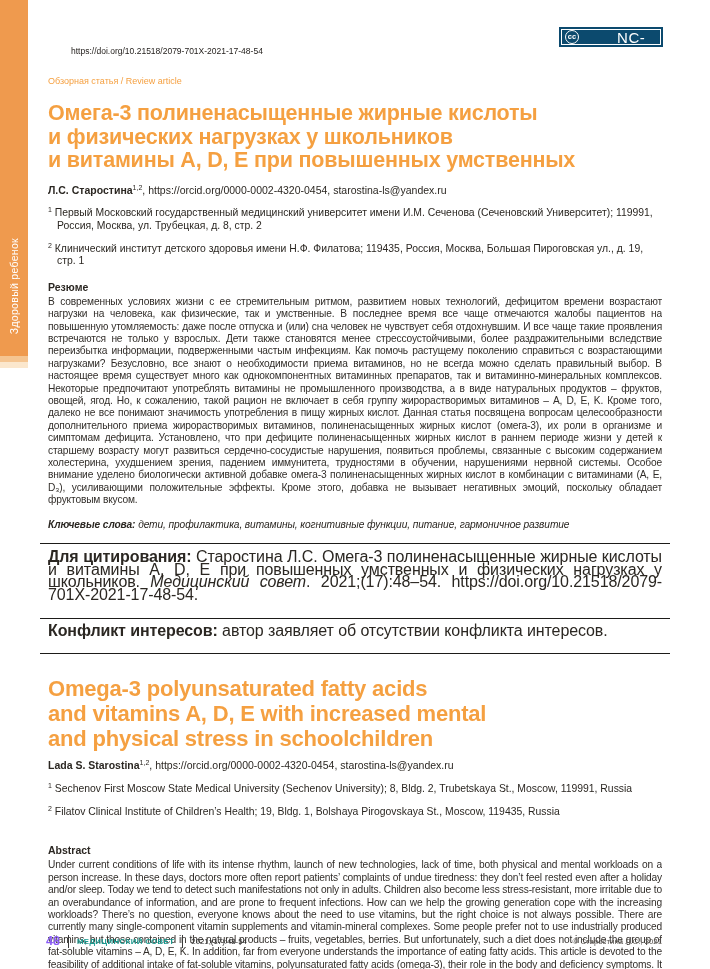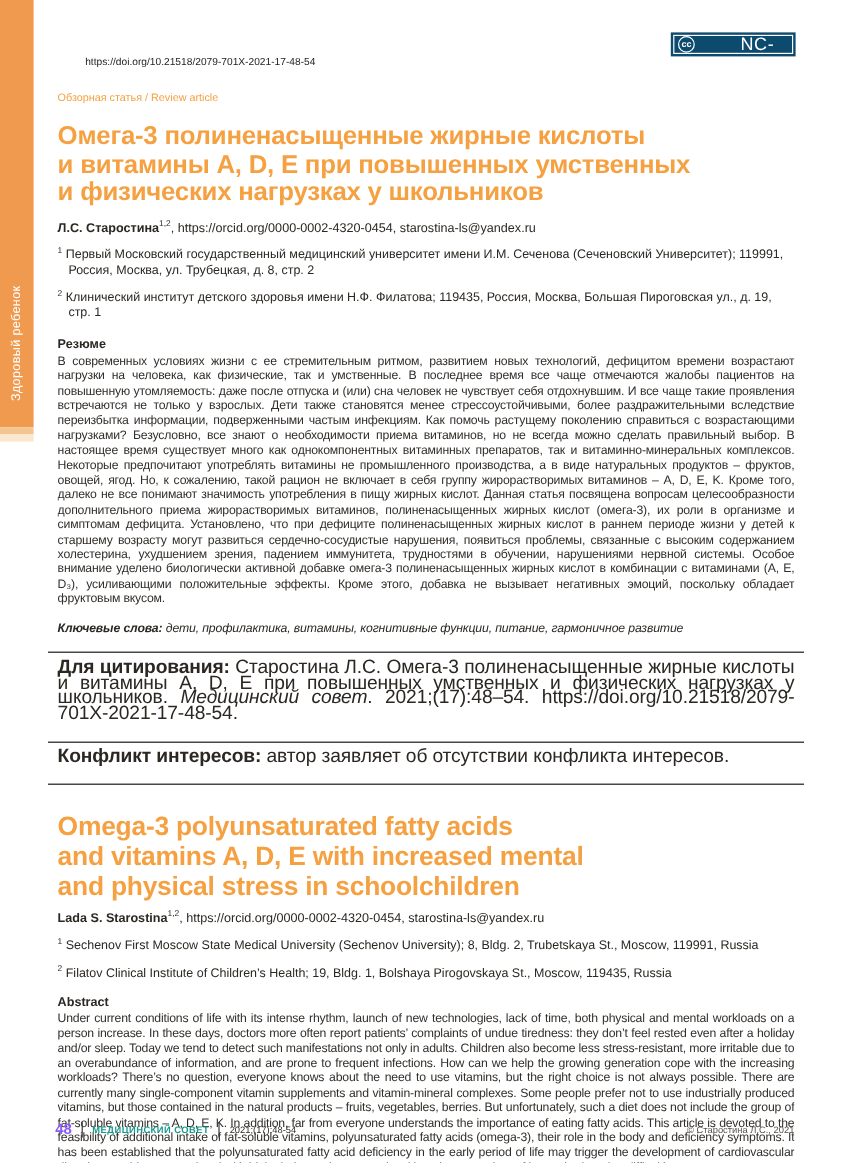--- a/index.html
+++ b/index.html
@@ -44,21 +44,21 @@
   .title-en{margin:22px 0 0;font-size:22px;line-height:25px;}
   .title-line{display:block;}
 
   .author-line{margin-top:11px;font-size:10.5px;line-height:13px;}
   .author-name{font-weight:bold;}
   sup{font-size:7px;line-height:0;}
   .affil{margin-top:4px;font-size:10.4px;line-height:12.6px;padding-left:9px;text-indent:-9px;}
   .affil-en{margin-top:3px;}
 
   .section-head{margin-top:13px;font-size:10.5px;font-weight:bold;line-height:13px;}
-  .section-head-en{margin-top:10px;}
+  .section-head-en{margin-top:26px;}
   .abstract{
     margin-top:2px;font-size:10.2px;line-height:12.4px;text-align:justify;
     letter-spacing:-0.15px;color:#322e2a;
   }
   .abstract-ru{max-height:211px;overflow:hidden;}
   .abstract-en{max-height:161px;overflow:hidden;}
 
   .keywords{margin-top:12px;font-size:10.2px;line-height:12.6px;letter-spacing:-0.1px;font-style:italic;}
   .bold-label{font-weight:bold;}
   .italic{font-style:italic;}
@@ -96,22 +96,22 @@
 </div>
 
 <div class="content">
 
   <div class="doi">https://doi.org/10.21518/2079-701X-2021-17-48-54</div>
 
   <div class="article-type">Обзорная статья / Review article</div>
 
   <h1 class="title title-ru">
     <span class="title-line">Омега-3 полиненасыщенные жирные кислоты</span>
+    <span class="title-line">и физических нагрузках у школьников</span>
     <span class="title-line">и витамины A, D, E при повышенных умственных</span>
-    <span class="title-line">и физических нагрузках у школьников</span>
   </h1>
 
   <p class="author-line"><span class="author-name">Л.С. Старостина</span><sup>1,2</sup><span>, https://orcid.org/0000-0002-4320-0454, starostina-ls@yandex.ru</span></p>
 
   <p class="affil"><sup>1</sup> <span>Первый Московский государственный медицинский университет имени И.М. Сеченова (Сеченовский Университет); 119991, Россия, Москва, ул. Трубецкая, д. 8, стр. 2</span></p>
   <p class="affil"><sup>2</sup> <span>Клинический институт детского здоровья имени Н.Ф. Филатова; 119435, Россия, Москва, Большая Пироговская ул., д. 19, стр. 1</span></p>
 
   <div class="section-head">Резюме</div>
   <p class="abstract abstract-ru">В современных условиях жизни с ее стремительным ритмом, развитием новых технологий, дефицитом времени возрастают нагрузки на человека, как физические, так и умственные. В последнее время все чаще отмечаются жалобы пациентов на повышенную утомляемость: даже после отпуска и (или) сна человек не чувствует себя отдохнувшим. И все чаще такие проявления встречаются не только у взрослых. Дети также становятся менее стрессоустойчивыми, более раздражительными вследствие переизбытка информации, подверженными частым инфекциям. Как помочь растущему поколению справиться с возрастающими нагрузками? Безусловно, все знают о необходимости приема витаминов, но не всегда можно сделать правильный выбор. В настоящее время существует много как однокомпонентных витаминных препаратов, так и витаминно-минеральных комплексов. Некоторые предпочитают употреблять витамины не промышленного производства, а в виде натуральных продуктов – фруктов, овощей, ягод. Но, к сожалению, такой рацион не включает в себя группу жирорастворимых витаминов – A, D, E, K. Кроме того, далеко не все понимают значимость употребления в пищу жирных кислот. Данная статья посвящена вопросам целесообразности дополнительного приема жирорастворимых витаминов, полиненасыщенных жирных кислот (омега-3), их роли в организме и симптомам дефицита. Установлено, что при дефиците полиненасыщенных жирных кислот в раннем периоде жизни у детей к старшему возрасту могут развиться сердечно-сосудистые нарушения, появиться проблемы, связанные с высоким содержанием холестерина, ухудшением зрения, падением иммунитета, трудностями в обучении, нарушениями нервной системы. Особое внимание уделено биологически активной добавке омега-3 полиненасыщенных жирных кислот в комбинации с витаминами (A, E, D₃), усиливающими положительные эффекты. Кроме этого, добавка не вызывает негативных эмоций, поскольку обладает фруктовым вкусом.</p>
 

